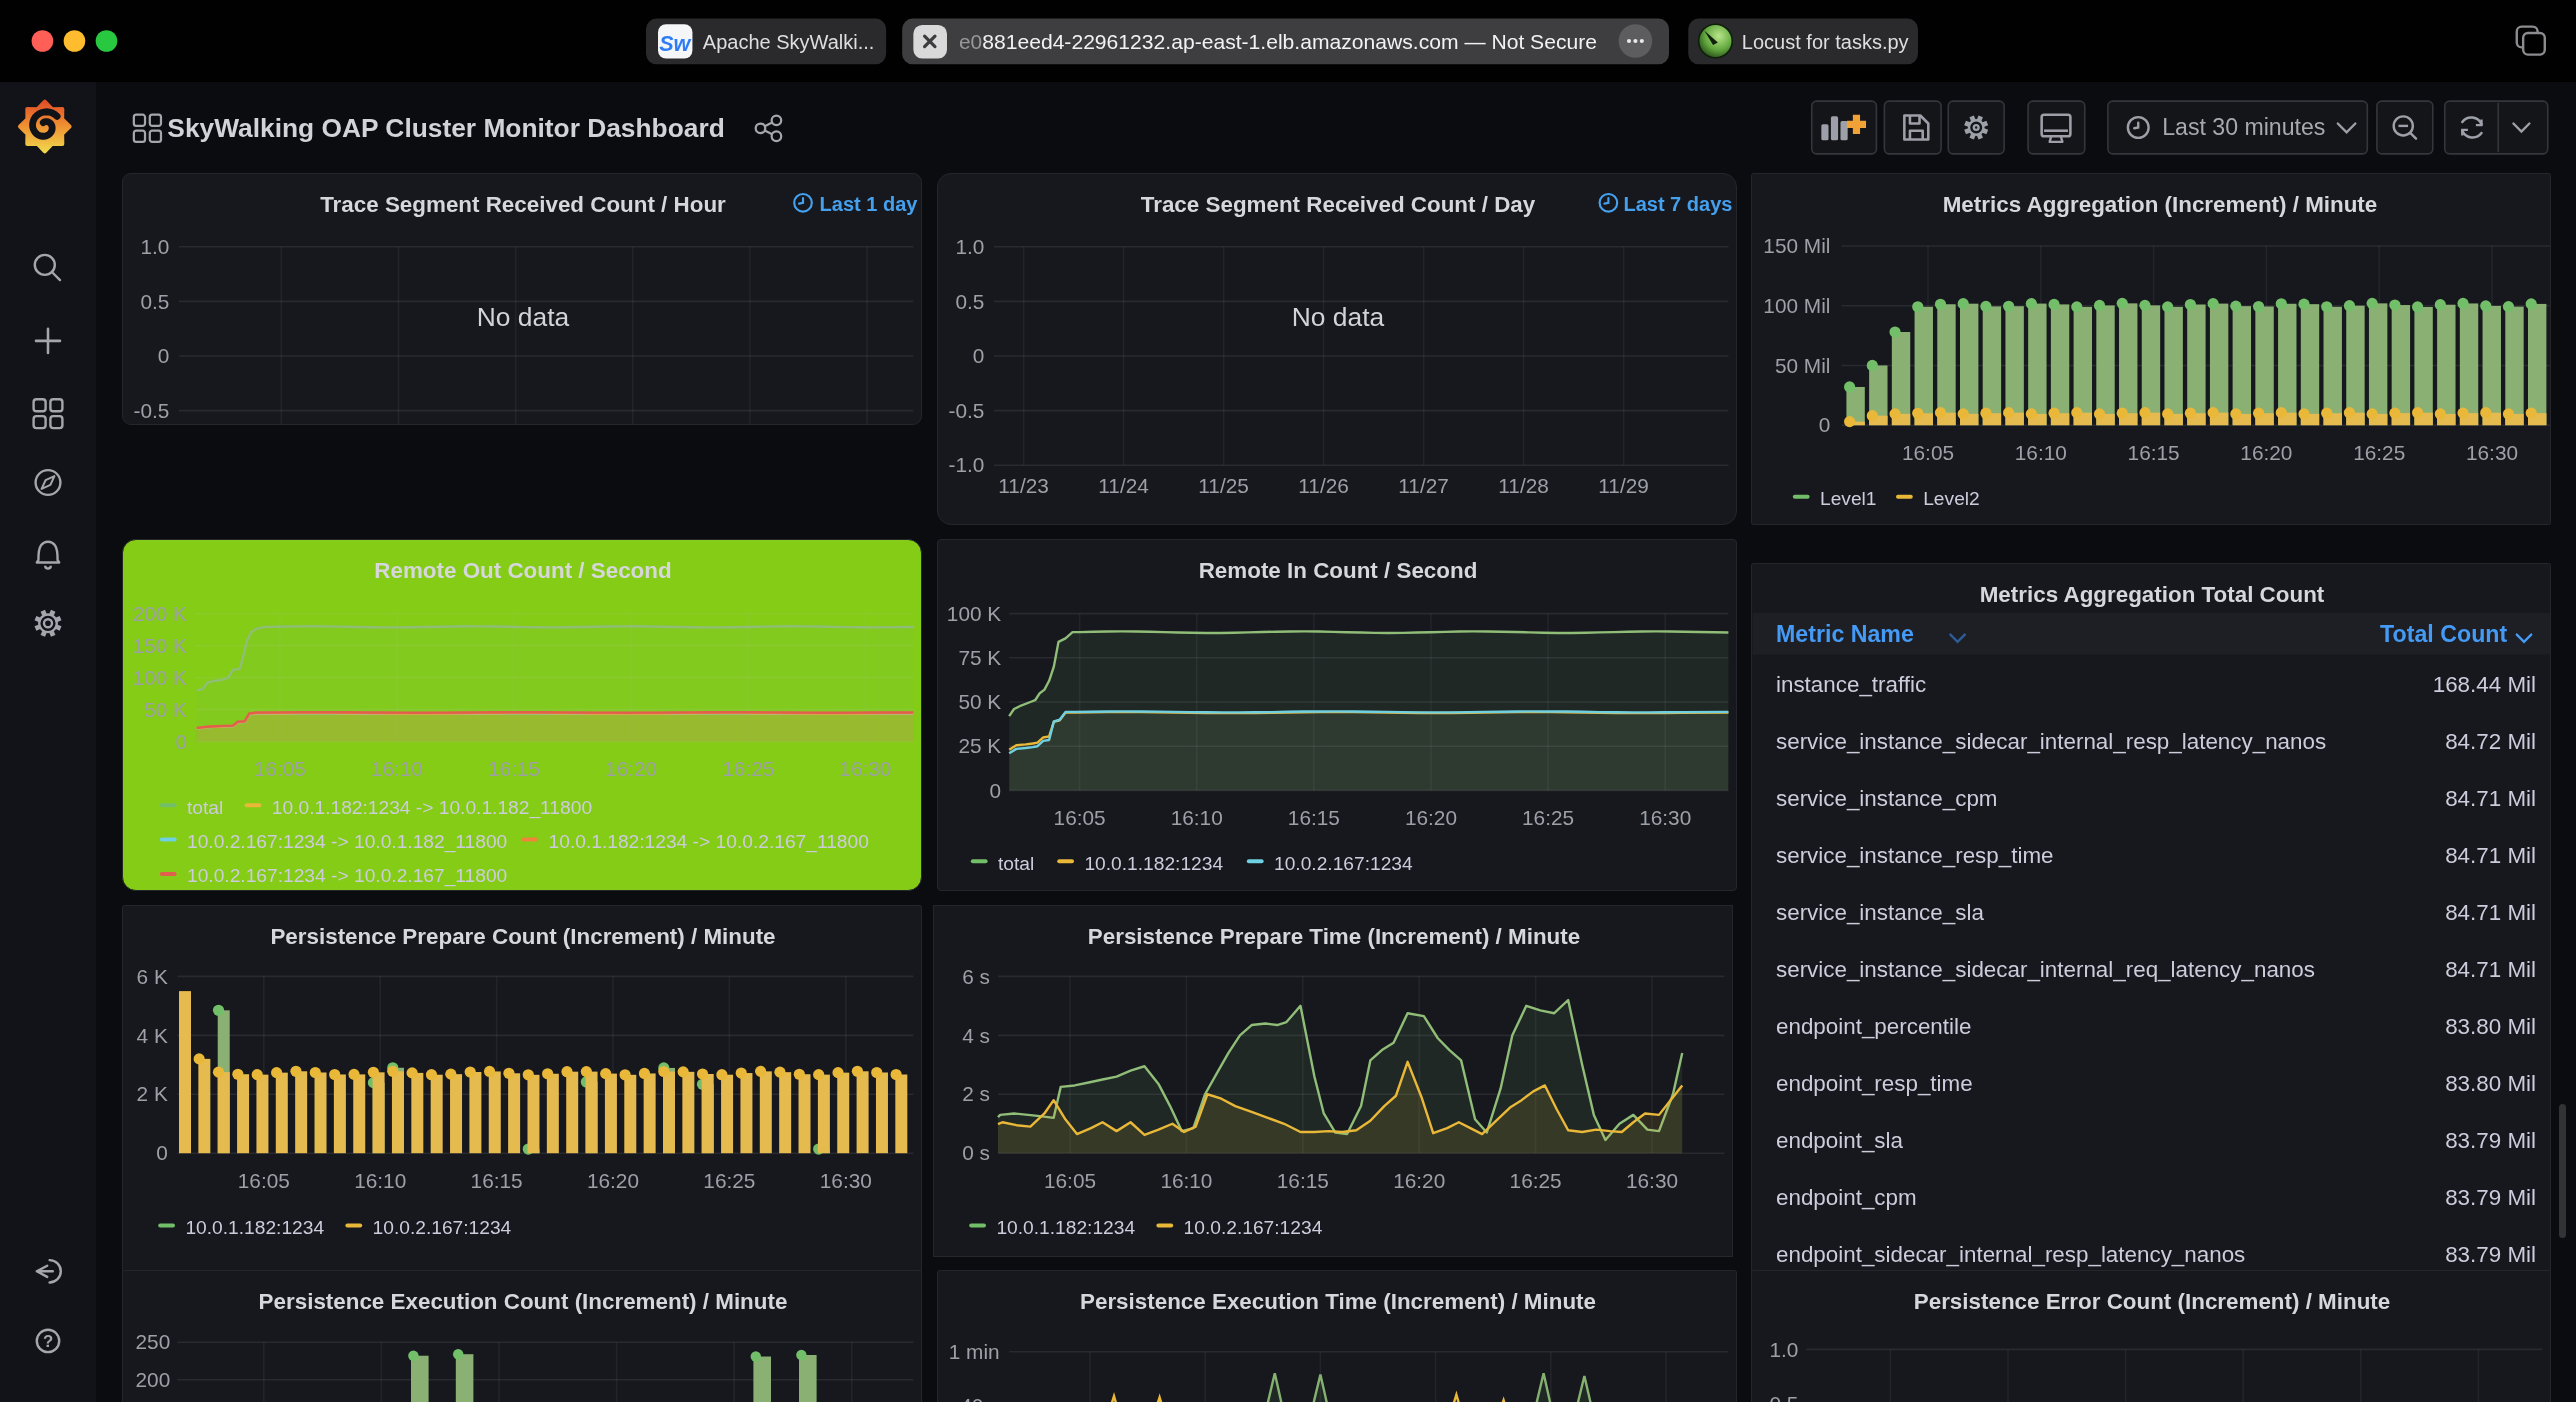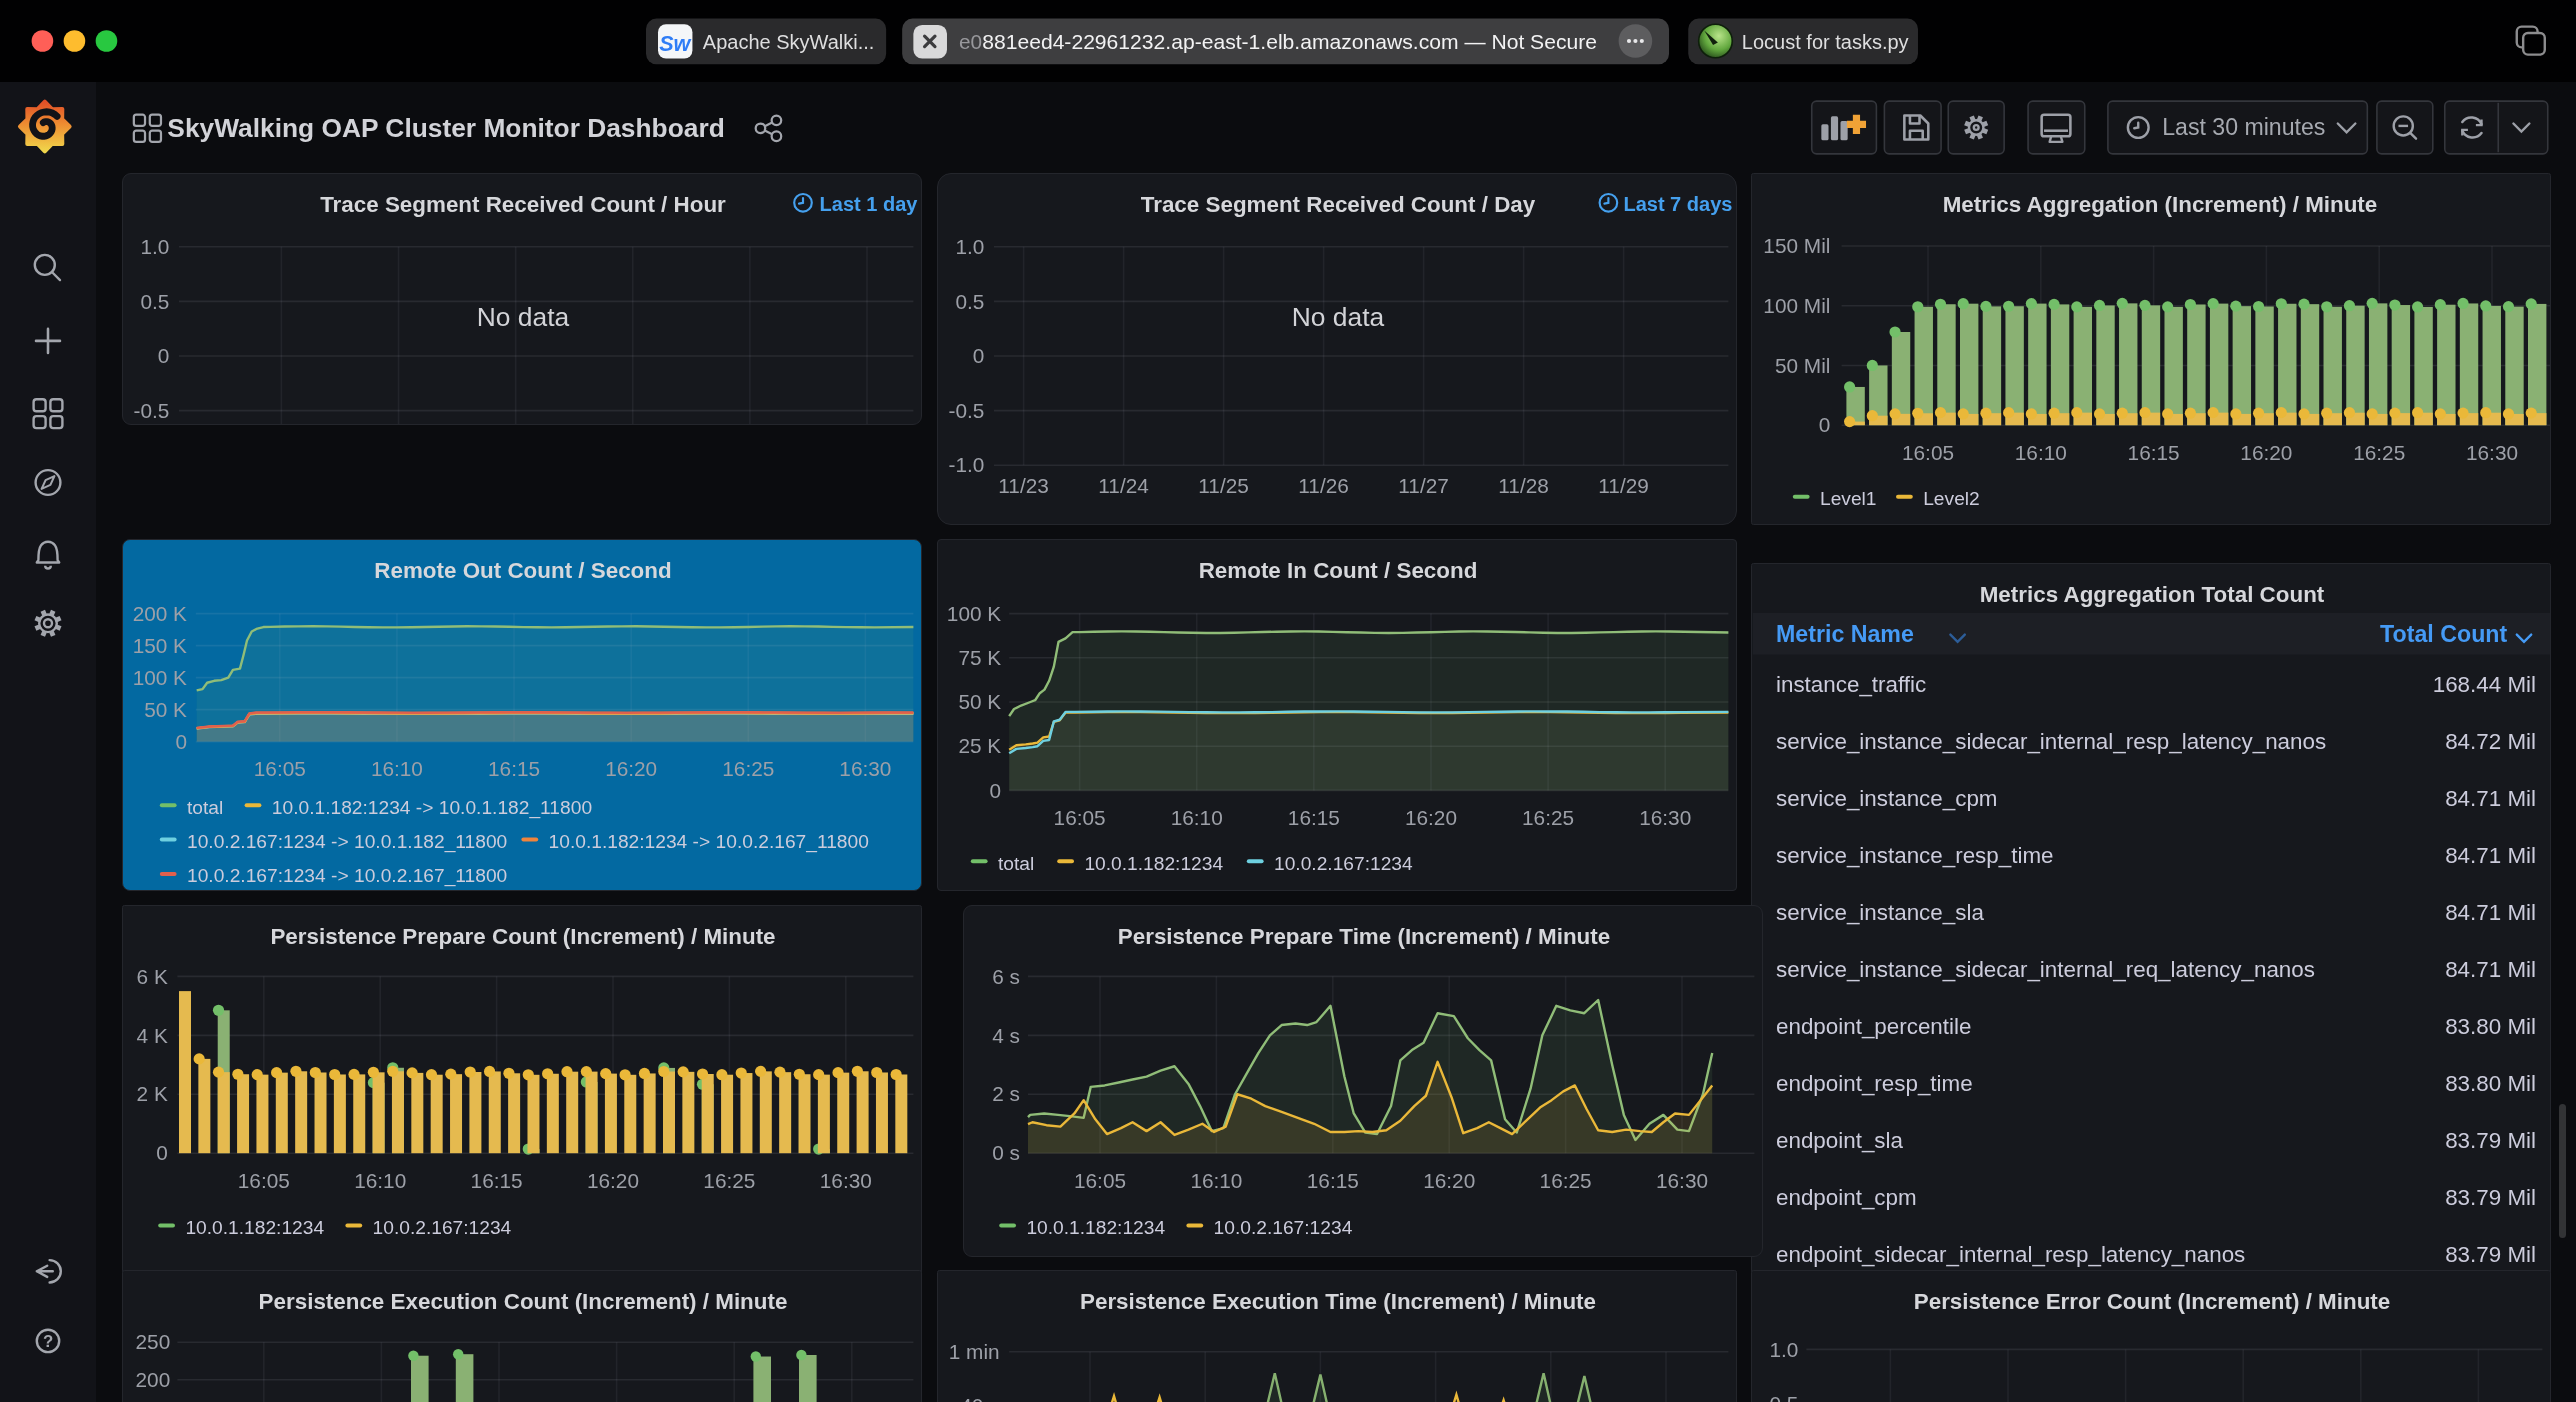--- a/index.html
+++ b/index.html
@@ -362,21 +362,21 @@
       <circle cx="3123.6" cy="515.9" r="7" fill="#eab839"></circle>
       <rect x="3148.0" y="378.4" width="23" height="151.6" fill="#8ab173"></rect>
       <circle cx="3152.0" cy="378.4" r="7" fill="#73bf69"></circle>
       <rect x="3148.0" y="514.9" width="23" height="15.1" fill="#e5ba4f"></rect>
       <circle cx="3152.0" cy="514.9" r="7" fill="#eab839"></circle>
       <rect x="2229" y="617" width="21" height="5" rx="2.5" fill="#73bf69"></rect>
       <text x="2263" y="630" font-size="24" fill="#ccccdc">Level1</text>
       <rect x="2358" y="617" width="21" height="5" rx="2.5" fill="#eab839"></rect>
       <text x="2392" y="630" font-size="24" fill="#ccccdc">Level2</text>
     </svg></div>
-<div style="position:absolute;left:122px;top:539px;width:800px;height:352px;background:#0369a1;border:0.8px solid #24262c;border-radius:8px;overflow:hidden;"><svg width="800" height="352" viewBox="152 673 1000 440">
+<div style="position:absolute;left:122px;top:539px;width:800px;height:352px;background:#84cc16;border:0.8px solid #24262c;border-radius:14px;overflow:hidden;"><svg width="800" height="352" viewBox="152 673 1000 440">
       <text x="652.0" y="720" text-anchor="middle" font-size="28" font-weight="bold" fill="#d6d7db">Remote Out Count / Second</text>
       <line x1="243" y1="765.0" x2="1140" y2="765.0" stroke="rgba(204,204,220,0.10)" stroke-width="2"></line>
       <line x1="243" y1="805.0" x2="1140" y2="805.0" stroke="rgba(204,204,220,0.10)" stroke-width="2"></line>
       <line x1="243" y1="845.0" x2="1140" y2="845.0" stroke="rgba(204,204,220,0.10)" stroke-width="2"></line>
       <line x1="243" y1="885.0" x2="1140" y2="885.0" stroke="rgba(204,204,220,0.10)" stroke-width="2"></line>
       <line x1="243" y1="925.0" x2="1140" y2="925.0" stroke="rgba(204,204,220,0.10)" stroke-width="2"></line>
       <line x1="348.0" y1="765" x2="348.0" y2="925" stroke="rgba(204,204,220,0.07)" stroke-width="2"></line>
       <line x1="494.4" y1="765" x2="494.4" y2="925" stroke="rgba(204,204,220,0.07)" stroke-width="2"></line>
       <line x1="640.8" y1="765" x2="640.8" y2="925" stroke="rgba(204,204,220,0.07)" stroke-width="2"></line>
       <line x1="787.2" y1="765" x2="787.2" y2="925" stroke="rgba(204,204,220,0.07)" stroke-width="2"></line>
@@ -592,21 +592,21 @@
       <circle cx="1070.0" cy="1336.6" r="7" fill="#eab839"></circle>
       <rect x="1093.2" y="1338.1" width="15" height="100.9" fill="#e5ba4f"></rect>
       <circle cx="1094.2" cy="1338.1" r="7" fill="#eab839"></circle>
       <rect x="1117.4" y="1340.6" width="15" height="98.4" fill="#e5ba4f"></rect>
       <circle cx="1118.4" cy="1340.6" r="7" fill="#eab839"></circle>
       <rect x="196" y="1527" width="21" height="5" rx="2.5" fill="#73bf69"></rect>
       <text x="230" y="1540" font-size="24" fill="#ccccdc">10.0.1.182:1234</text>
       <rect x="430" y="1527" width="21" height="5" rx="2.5" fill="#eab839"></rect>
       <text x="464" y="1540" font-size="24" fill="#ccccdc">10.0.2.167:1234</text>
     </svg></div>
-<div style="position:absolute;left:963px;top:905px;width:800px;height:352px;background:#16181d;border:0.8px solid #24262c;border-radius:9px;overflow:hidden;"><svg width="800" height="352" viewBox="1170 1130 1000 440">
+<div style="position:absolute;left:933px;top:905px;width:800px;height:352px;background:#16181d;border:0.8px solid #24262c;border-radius:0;overflow:hidden;"><svg width="800" height="352" viewBox="1170 1130 1000 440">
       <text x="1670.0" y="1177" text-anchor="middle" font-size="28" font-weight="bold" fill="#d6d7db">Persistence Prepare Time (Increment) / Minute</text>
       <line x1="1250" y1="1218.0" x2="2158" y2="1218.0" stroke="rgba(204,204,220,0.10)" stroke-width="2"></line>
       <line x1="1250" y1="1291.6666666666667" x2="2158" y2="1291.6666666666667" stroke="rgba(204,204,220,0.10)" stroke-width="2"></line>
       <line x1="1250" y1="1365.3333333333333" x2="2158" y2="1365.3333333333333" stroke="rgba(204,204,220,0.10)" stroke-width="2"></line>
       <line x1="1250" y1="1439.0" x2="2158" y2="1439.0" stroke="rgba(204,204,220,0.10)" stroke-width="2"></line>
       <line x1="1340.0" y1="1218" x2="1340.0" y2="1439" stroke="rgba(204,204,220,0.07)" stroke-width="2"></line>
       <line x1="1485.5" y1="1218" x2="1485.5" y2="1439" stroke="rgba(204,204,220,0.07)" stroke-width="2"></line>
       <line x1="1631.0" y1="1218" x2="1631.0" y2="1439" stroke="rgba(204,204,220,0.07)" stroke-width="2"></line>
       <line x1="1776.5" y1="1218" x2="1776.5" y2="1439" stroke="rgba(204,204,220,0.07)" stroke-width="2"></line>
       <line x1="1922.0" y1="1218" x2="1922.0" y2="1439" stroke="rgba(204,204,220,0.07)" stroke-width="2"></line>

